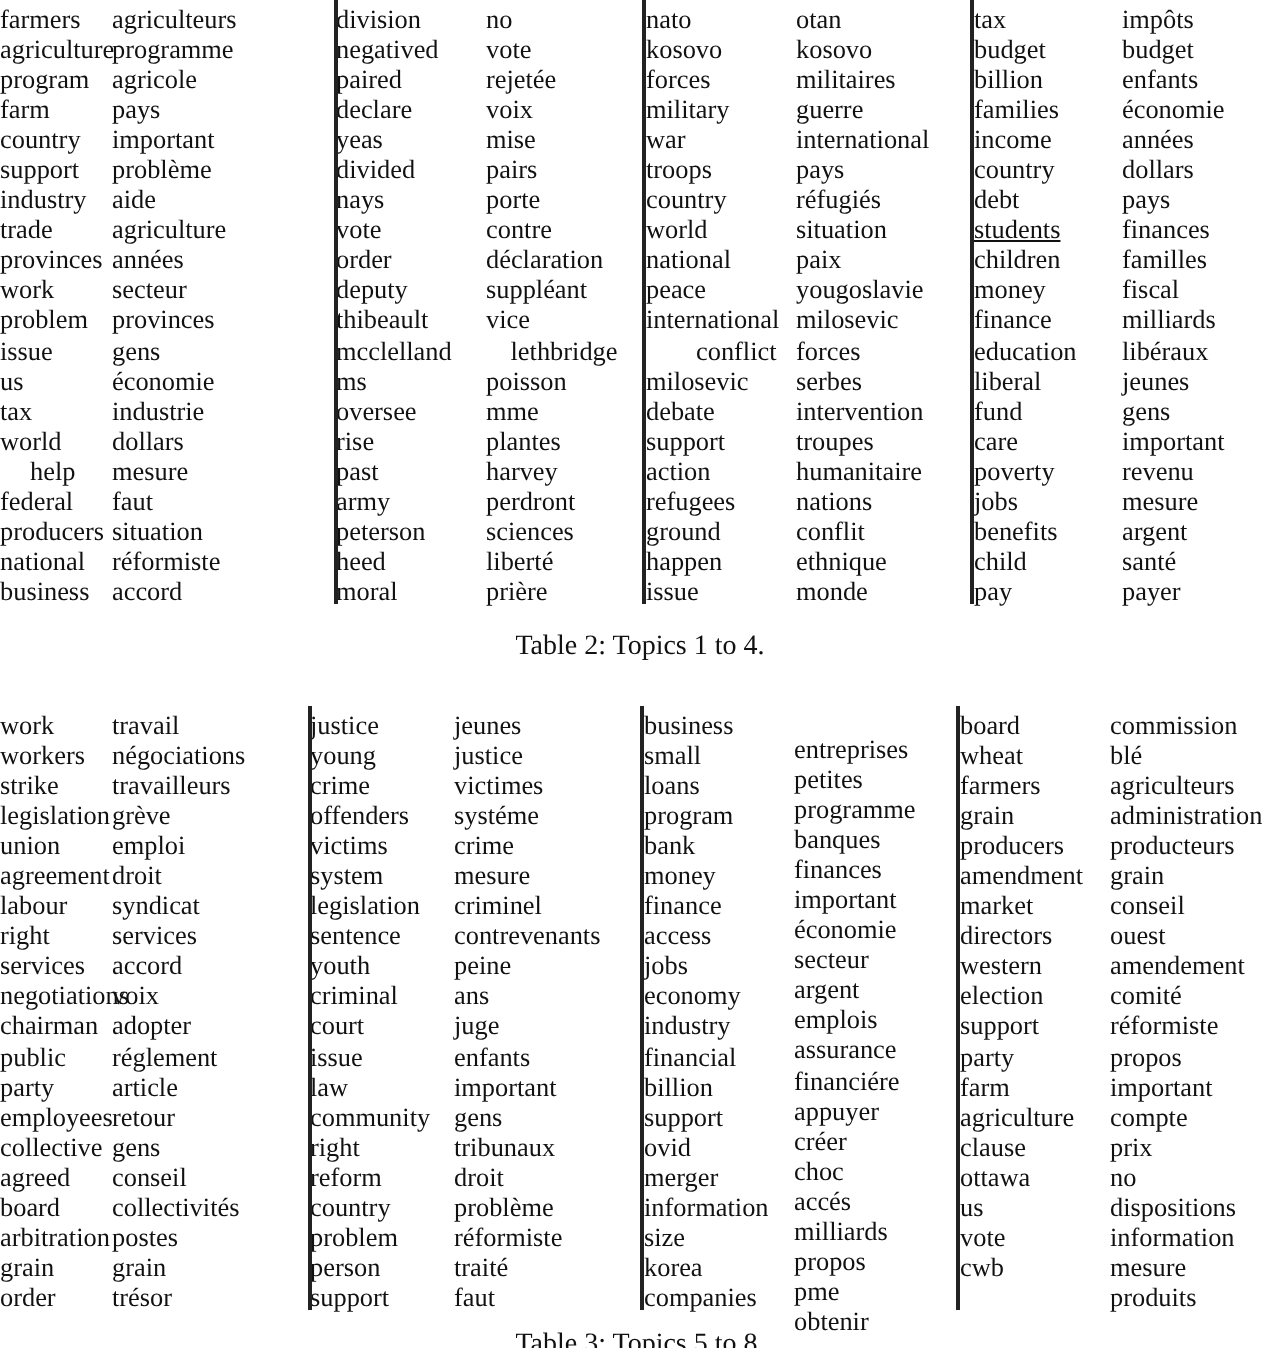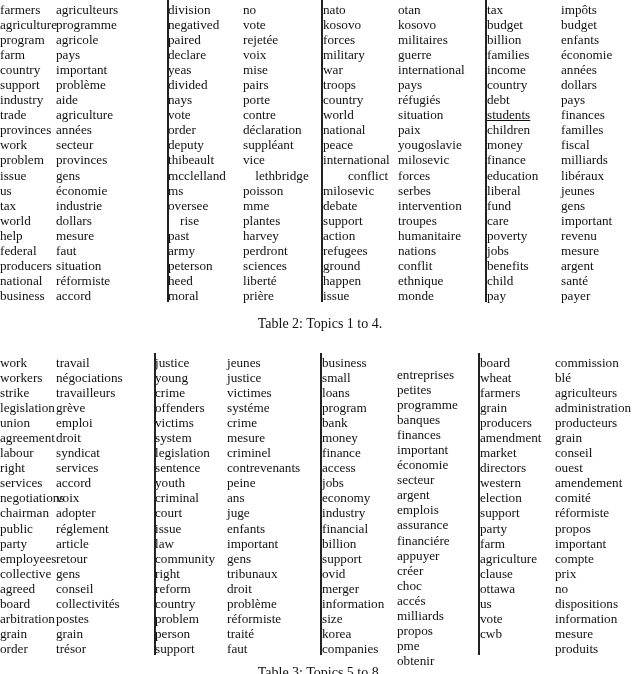--- a/index.html
+++ b/index.html
@@ -34,21 +34,21 @@
       <div class="cell" style="height: 15.05px;">support</div>
       <div class="cell" style="height: 15.05px;">industry</div>
       <div class="cell" style="height: 15.05px;">trade</div>
       <div class="cell" style="height: 15.05px;">provinces</div>
       <div class="cell" style="height: 15.05px;">work</div>
       <div class="cell" style="height: 15.05px;">problem</div>
       <div class="cell" style="height: 15.05px;">issue</div>
       <div class="cell" style="height: 15.05px;">us</div>
       <div class="cell" style="height: 15.05px;">tax</div>
       <div class="cell" style="height: 15.05px;">world</div>
-      <div class="cell" style="height: 15.05px;">help</div>
+      <div class="cell" style="height: 15.05px; margin-left: 15px;">help</div>
       <div class="cell" style="height: 15.05px;">federal</div>
       <div class="cell" style="height: 15.05px;">producers</div>
       <div class="cell" style="height: 15.05px;">national</div>
       <div class="cell" style="height: 15.05px;">business</div>
     </div>
     <div class="col" style="position: absolute; left: 56px; width: 112px; top: 2px;">
       <div class="cell" style="height: 15.05px;">agriculteurs</div>
       <div class="cell" style="height: 15.05px;">programme</div>
       <div class="cell" style="height: 15.05px;">agricole</div>
       <div class="cell" style="height: 15.05px;">pays</div>
@@ -77,21 +77,21 @@
       <div class="cell" style="height: 15.05px;">yeas</div>
       <div class="cell" style="height: 15.05px;">divided</div>
       <div class="cell" style="height: 15.05px;">nays</div>
       <div class="cell" style="height: 15.05px;">vote</div>
       <div class="cell" style="height: 15.05px;">order</div>
       <div class="cell" style="height: 15.05px;">deputy</div>
       <div class="cell" style="height: 15.05px;">thibeault</div>
       <div class="cell" style="height: 15.05px;">mcclelland</div>
       <div class="cell" style="height: 15.05px;">ms</div>
       <div class="cell" style="height: 15.05px;">oversee</div>
-      <div class="cell" style="height: 15.05px; margin-left: 12px;">rise</div>
+      <div class="cell" style="height: 15.05px;">rise</div>
       <div class="cell" style="height: 15.05px;">past</div>
       <div class="cell" style="height: 15.05px;">army</div>
       <div class="cell" style="height: 15.05px;">peterson</div>
       <div class="cell" style="height: 15.05px;">heed</div>
       <div class="cell" style="height: 15.05px;">moral</div>
     </div>
     <div class="col" style="position: absolute; left: 243px; width: 78px; top: 2px;">
       <div class="cell" style="height: 15.05px;">no</div>
       <div class="cell" style="height: 15.05px;">vote</div>
       <div class="cell" style="height: 15.05px;">rejetée</div>

